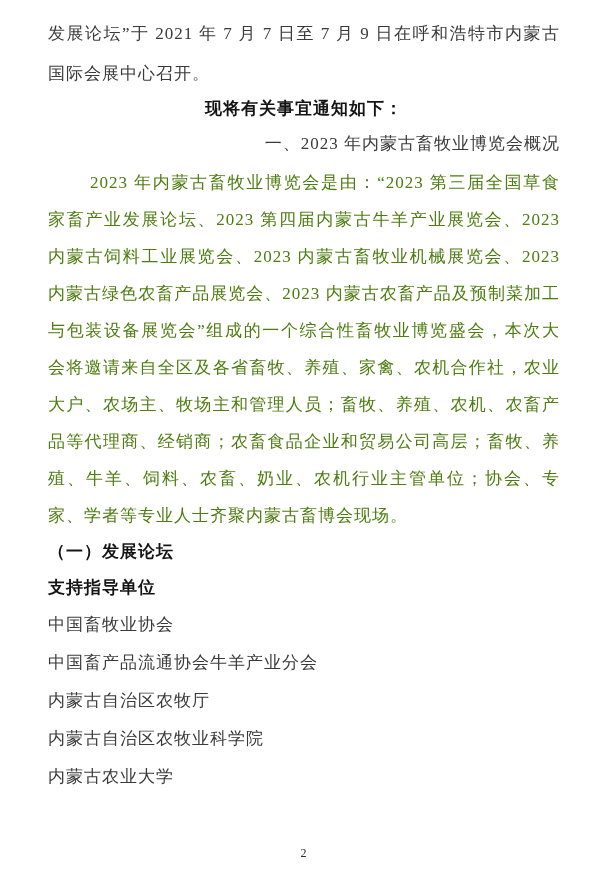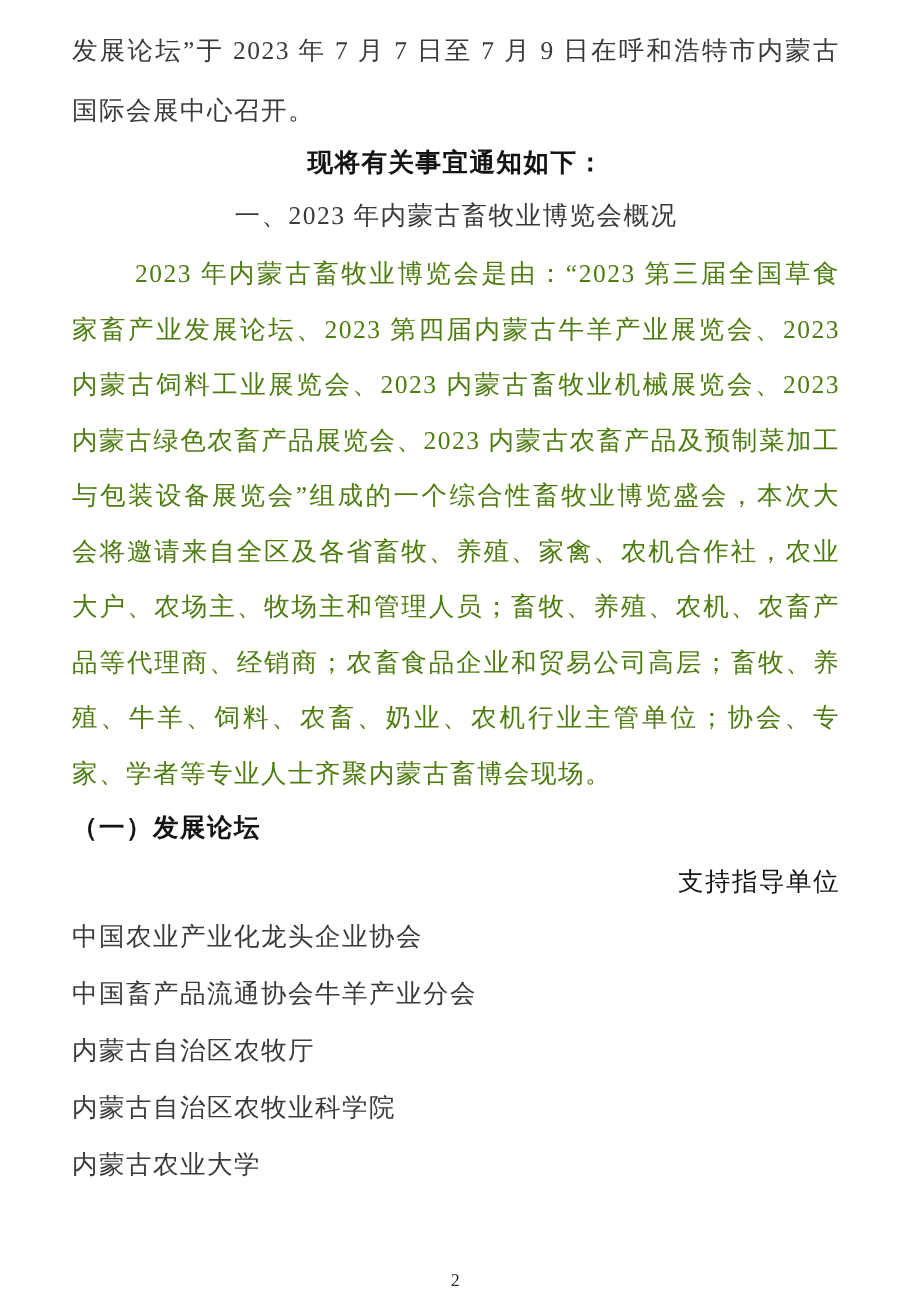--- a/index.html
+++ b/index.html
@@ -30,44 +30,44 @@
     font-weight: normal;
   }
   .notice-heading {
     font-weight: bold;
     color: #141414;
     line-height: 30px;
     text-align: center;
   }
   .section-title {
     line-height: 40px;
-    text-align: center;
+    text-align: right;
     color: #3a3a3a;
     font-weight: normal;
   }
   .section-para {
     text-align: justify;
     text-indent: 42px;
     line-height: 37px;
     color: #4d7c0f;
   }
   .sub-heading {
     margin-left: 42px;
     font-weight: bold;
     color: #141414;
     line-height: 36px;
     font-size: 18px;
     text-align: left;
   }
   .support-heading {
     margin-left: 42px;
-    font-weight: normal;
+    font-weight: bold;
     color: #141414;
     line-height: 36px;
-    text-align: right;
+    text-align: left;
   }
   .unit-item {
     margin-left: 42px;
     line-height: 38px;
     color: #3a3a3a;
     text-align: left;
   }
   .page-number {
     position: absolute;
     left: 0;
@@ -77,34 +77,34 @@
     font-size: 12px;
     color: #2b2b2b;
     letter-spacing: 0;
   }
 </style>
 </head>
 <body>
 
 <div class="page">
 
-  <p class="body-text">发展论坛”于 2023 年 7 月 7 日至 7 月 9 日在呼和浩特市内蒙古国际会展中心召开。</p>
+  <p class="body-text">发展论坛”于 2021 年 7 月 7 日至 7 月 9 日在呼和浩特市内蒙古国际会展中心召开。</p>
 
   <p class="notice-heading">现将有关事宜通知如下：</p>
 
   <p class="section-title">一、2023 年内蒙古畜牧业博览会概况</p>
 
   <p class="section-para">2023 年内蒙古畜牧业博览会是由：“2023 第三届全国草食家畜产业发展论坛、2023 第四届内蒙古牛羊产业展览会、2023 内蒙古饲料工业展览会、2023 内蒙古畜牧业机械展览会、2023 内蒙古绿色农畜产品展览会、2023 内蒙古农畜产品及预制菜加工与包装设备展览会”组成的一个综合性畜牧业博览盛会，本次大会将邀请来自全区及各省畜牧、养殖、家禽、农机合作社，农业大户、农场主、牧场主和管理人员；畜牧、养殖、农机、农畜产品等代理商、经销商；农畜食品企业和贸易公司高层；畜牧、养殖、牛羊、饲料、农畜、奶业、农机行业主管单位；协会、专家、学者等专业人士齐聚内蒙古畜博会现场。</p>
 
   <p class="sub-heading">（一）发展论坛</p>
 
   <p class="support-heading">支持指导单位</p>
 
+  <p class="unit-item">中国畜牧业协会</p>
 
-  <p class="unit-item">中国农业产业化龙头企业协会</p>
 
   <p class="unit-item">中国畜产品流通协会牛羊产业分会</p>
 
   <p class="unit-item">内蒙古自治区农牧厅</p>
 
   <p class="unit-item">内蒙古自治区农牧业科学院</p>
 
   <p class="unit-item">内蒙古农业大学</p>
 
   <div class="page-number">2</div>

